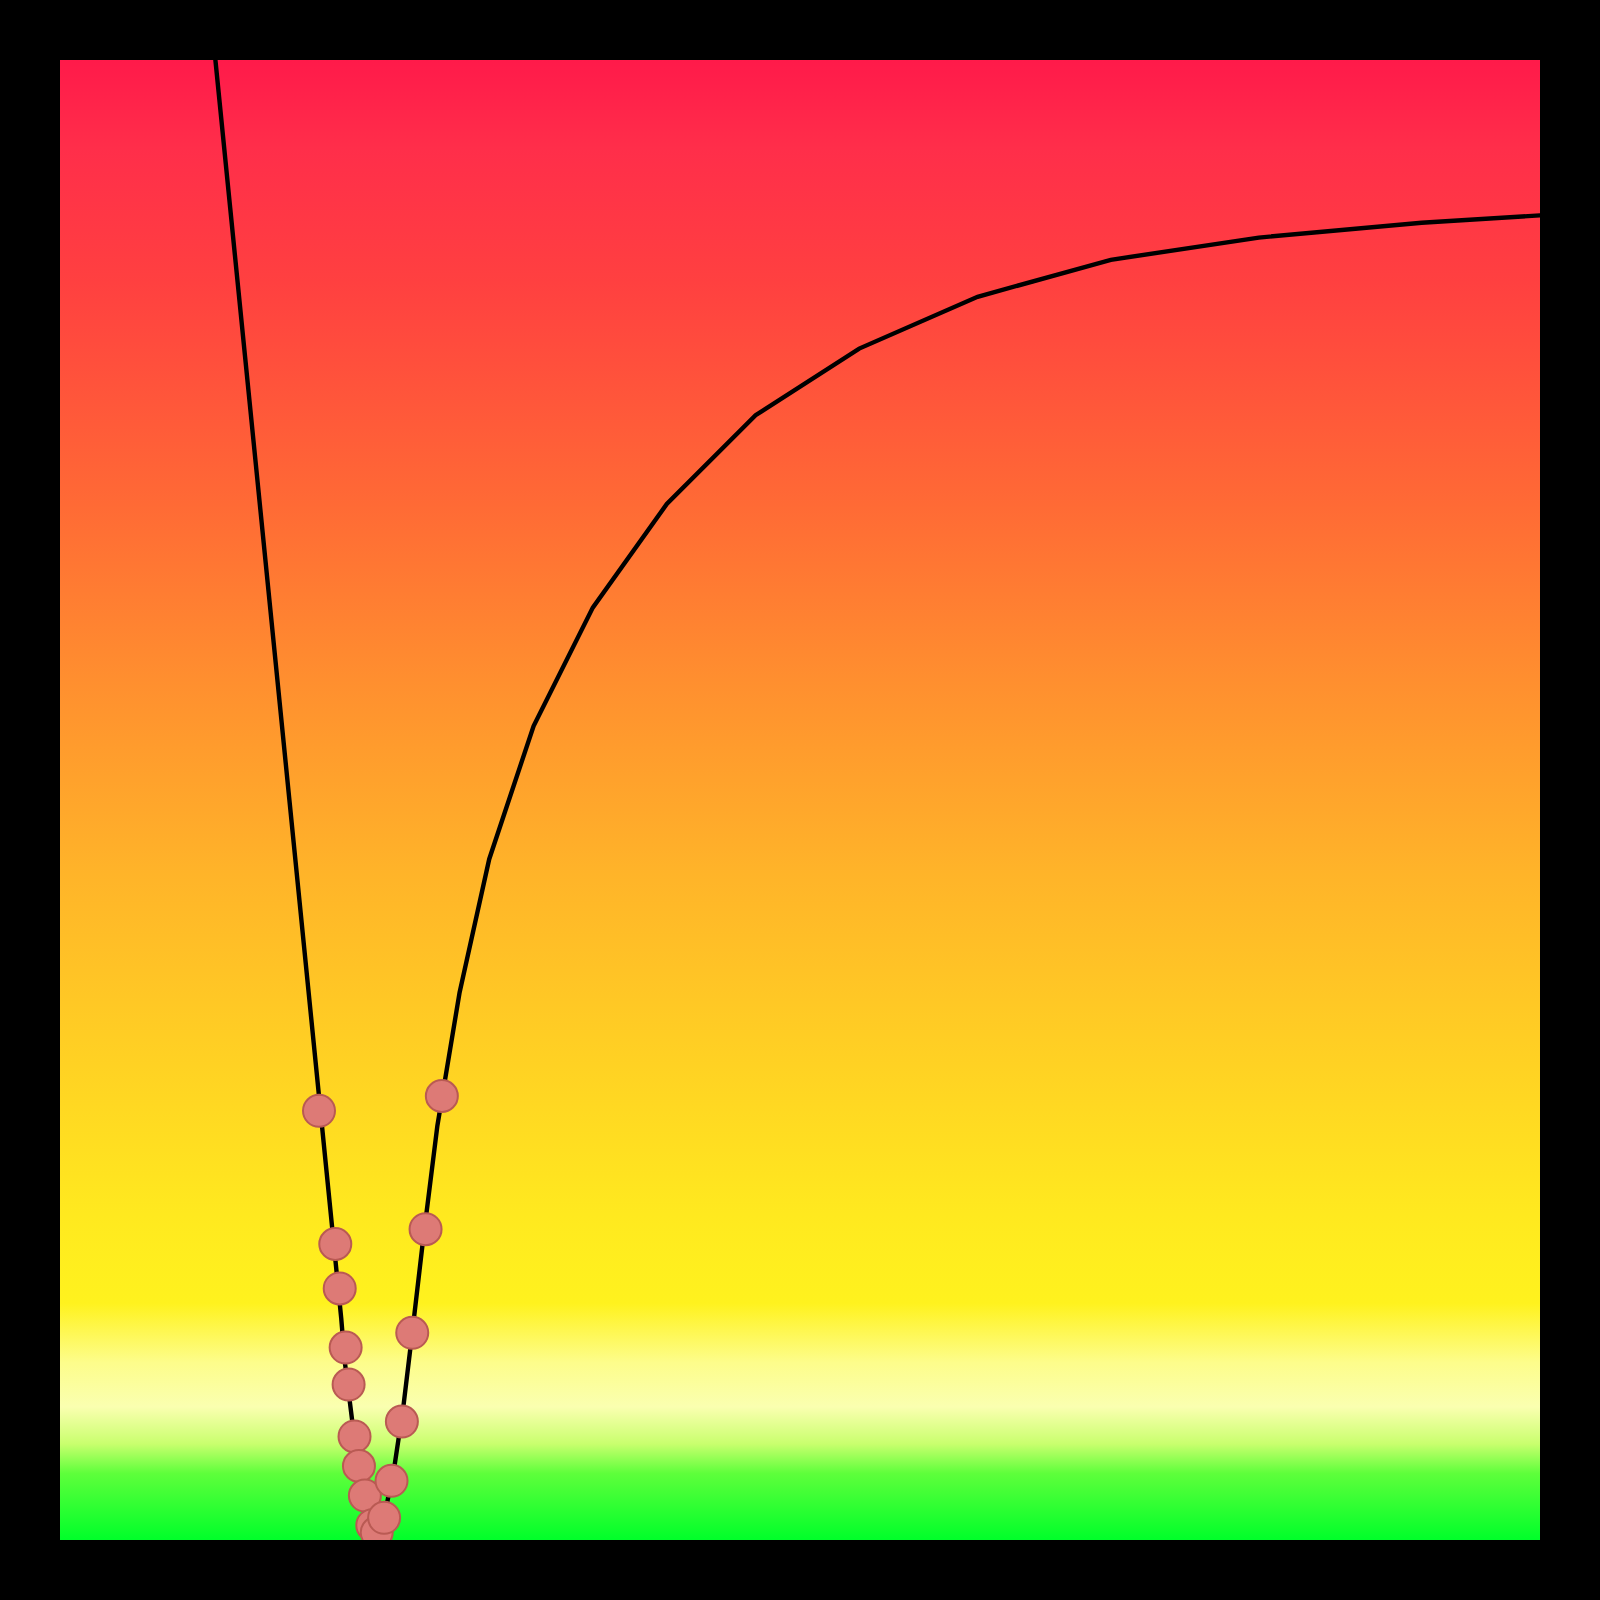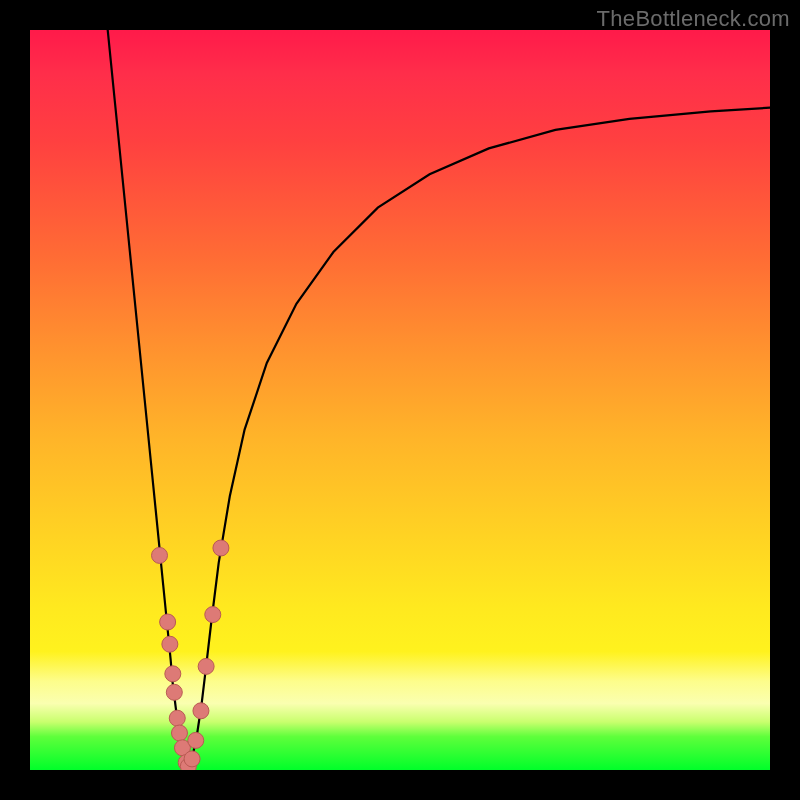--- a/index.html
+++ b/index.html
@@ -85,14 +85,13 @@
           <circle cx="158.36" cy="736.30" r="8" fill="#dd7a76" stroke="#b95a53" stroke-width="1"></circle>
           <circle cx="162.06" cy="728.90" r="8" fill="#dd7a76" stroke="#b95a53" stroke-width="1"></circle>
           <circle cx="165.76" cy="710.40" r="8" fill="#dd7a76" stroke="#b95a53" stroke-width="1"></circle>
           <circle cx="170.94" cy="680.80" r="8" fill="#dd7a76" stroke="#b95a53" stroke-width="1"></circle>
           <circle cx="176.12" cy="636.40" r="8" fill="#dd7a76" stroke="#b95a53" stroke-width="1"></circle>
           <circle cx="182.78" cy="584.60" r="8" fill="#dd7a76" stroke="#b95a53" stroke-width="1"></circle>
           <circle cx="190.92" cy="518.00" r="8" fill="#dd7a76" stroke="#b95a53" stroke-width="1"></circle>
         </g>
     </svg>
   </div>
-  <div class="watermark">TheBottleneck.com</div>
 </div>
 
 </body></html>

